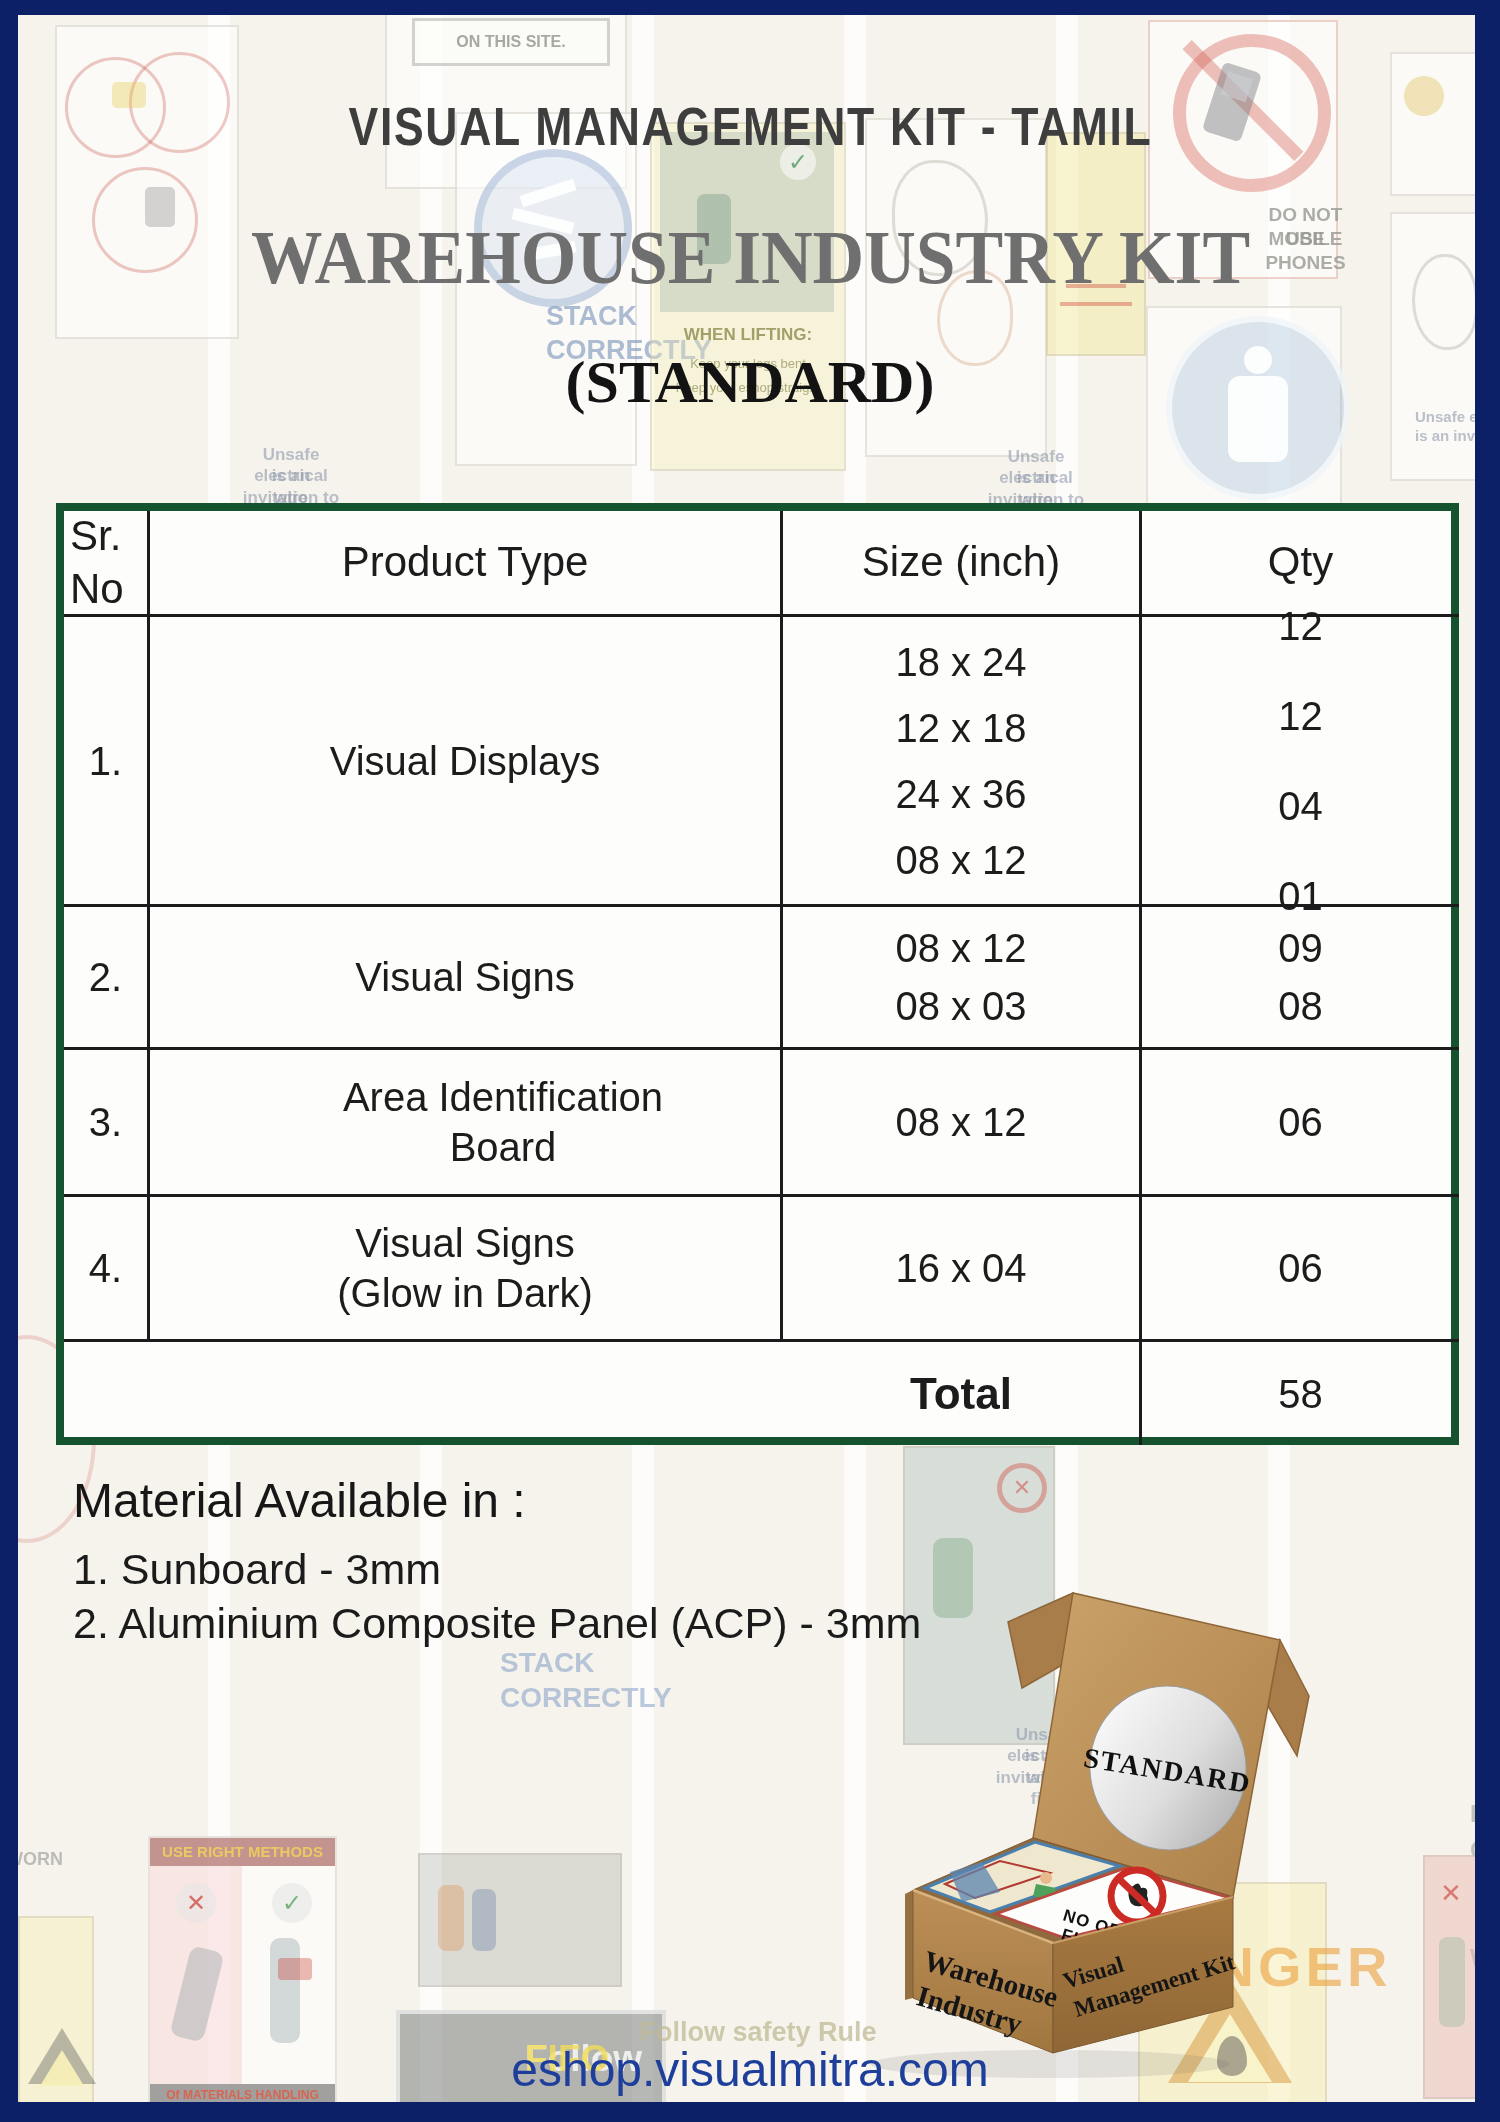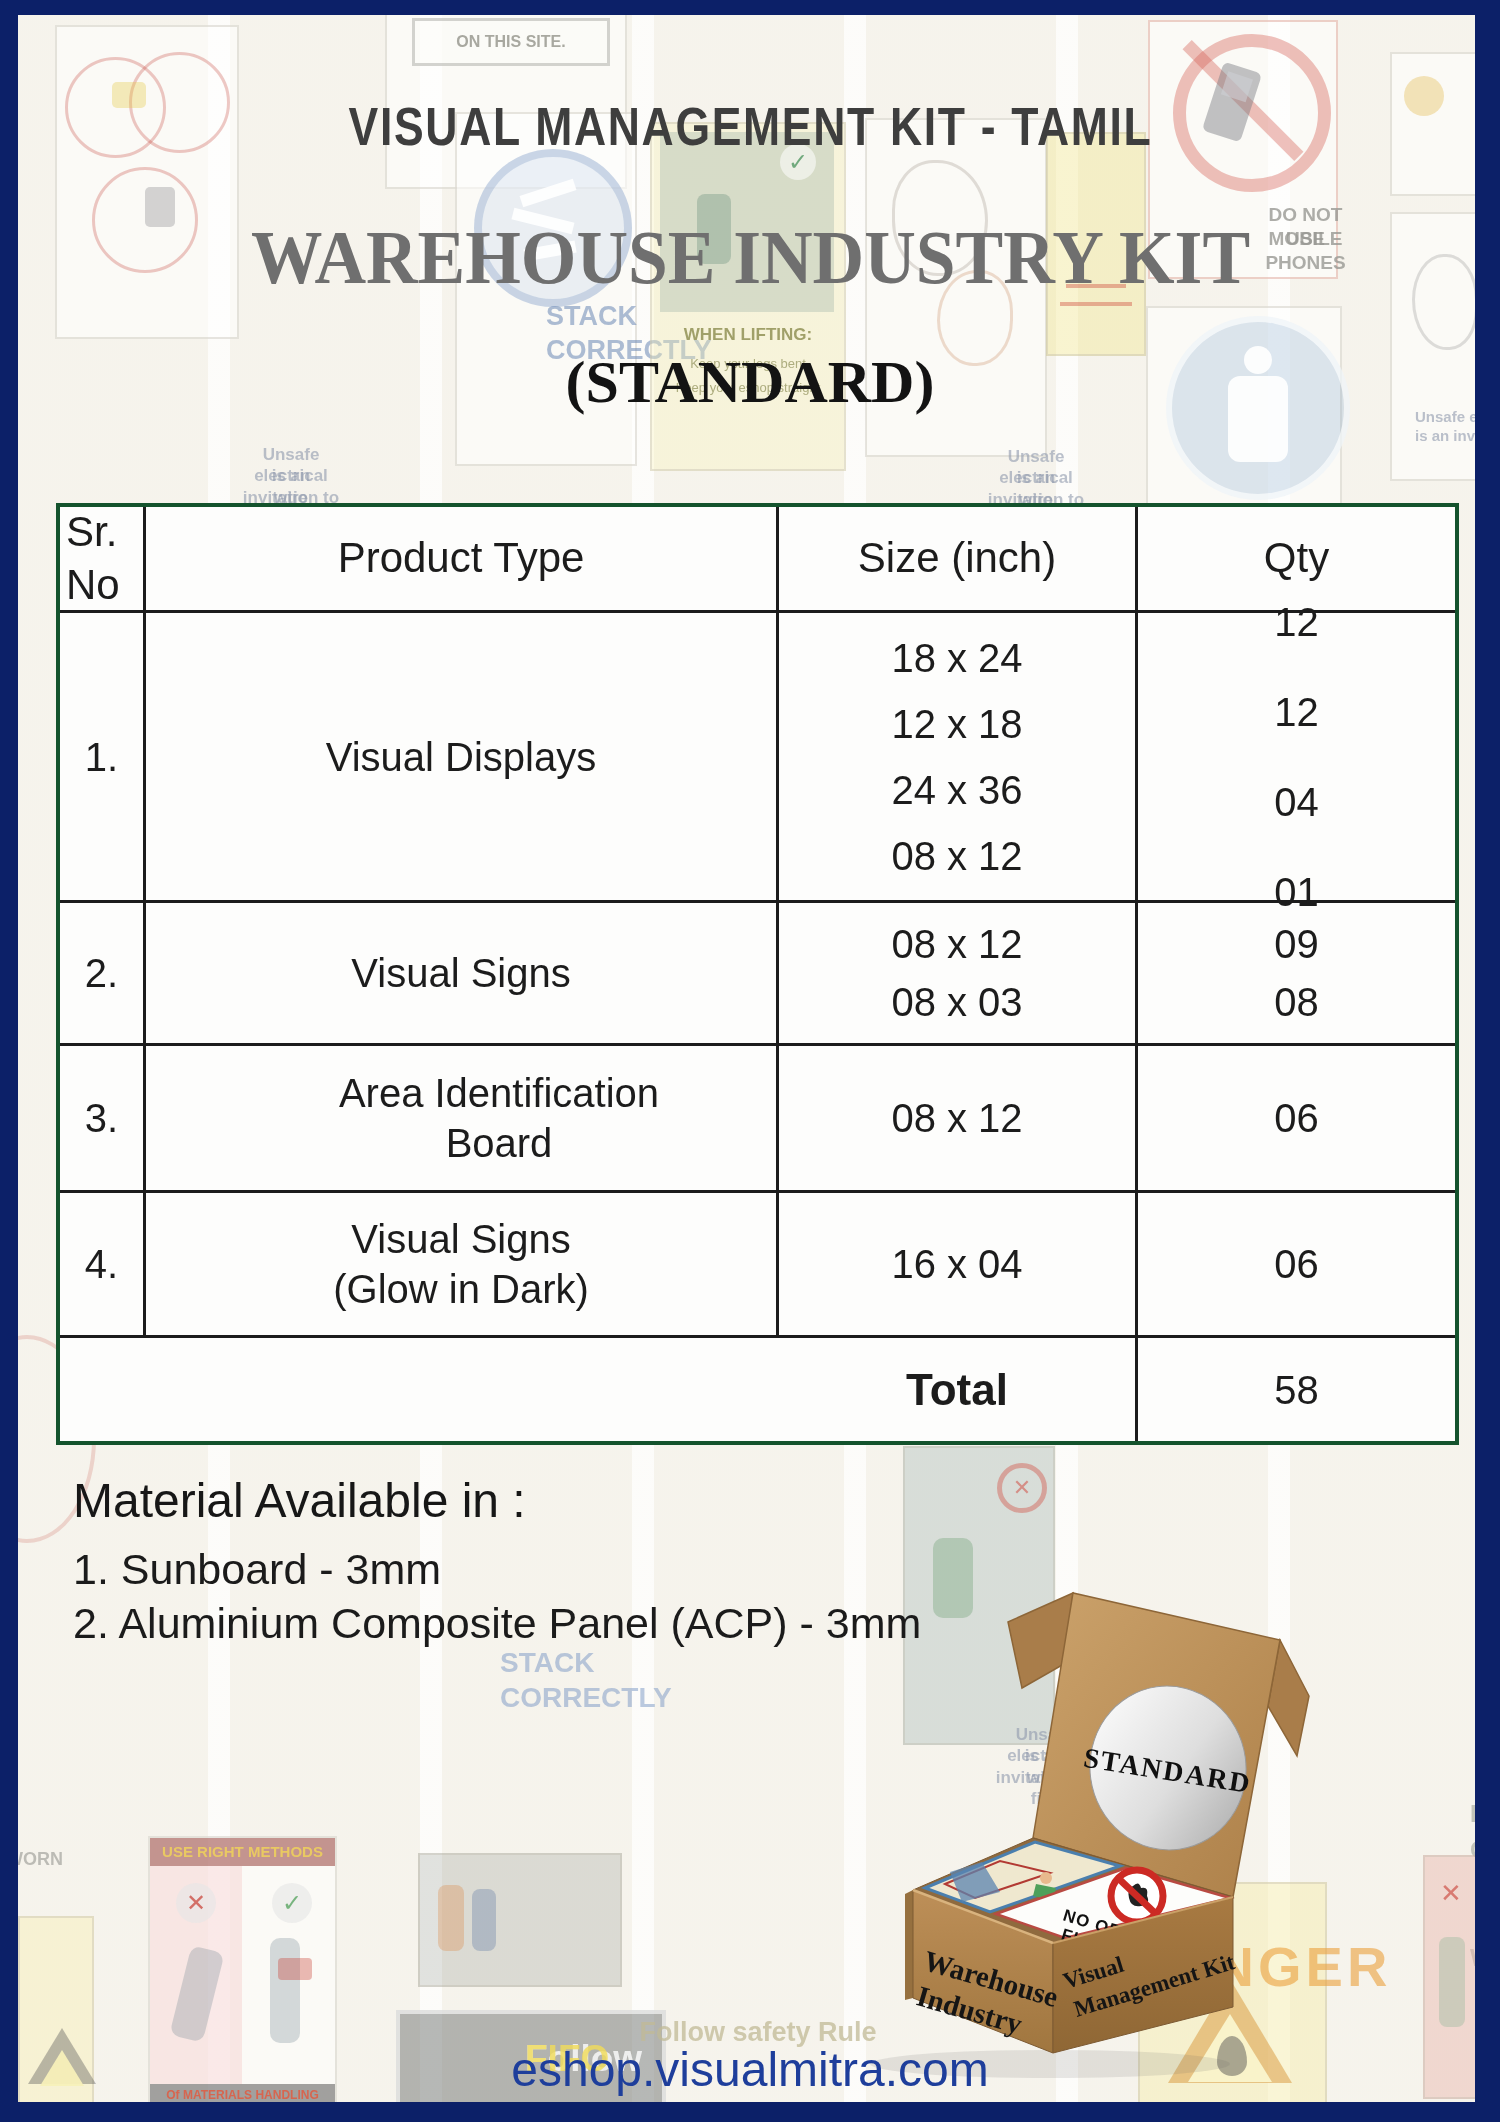--- a/index.html
+++ b/index.html
@@ -23,21 +23,21 @@
   .kicker>span{display:inline-block;transform:scaleX(.84);transform-origin:center;
       font-weight:800;font-size:53px;letter-spacing:2px;color:#3e3e3e;white-space:nowrap;}
   .bigtitle{position:absolute;left:0;top:214px;width:1500px;text-align:center;z-index:10;}
   .bigtitle>span{display:inline-block;transform:scaleX(.94);transform-origin:center;
       font-family:"Liberation Serif","DejaVu Serif",serif;font-weight:bold;font-size:76px;
       color:#6f6f6f;white-space:nowrap;}
   .subtitle{position:absolute;left:0;top:348px;width:1500px;text-align:center;z-index:10;
       font-family:"Liberation Serif","DejaVu Serif",serif;font-weight:bold;font-size:60px;color:#131313;}
   
   .tbl{position:absolute;left:56px;top:503px;width:1403px;height:942px;background:#fdfdfc;
-       border:4px solid #14532d;box-sizing:border-box;z-index:10;color:#1c1c1c;}
+       border:8px solid #14532d;box-sizing:border-box;z-index:10;color:#1c1c1c;}
   .tin{position:absolute;left:0;top:0;width:1395px;height:934px;}
   .gl{position:absolute;background:#1c1c1c;}
   .cell{position:absolute;display:flex;flex-direction:column;align-items:center;justify-content:center;
         font-size:40px;line-height:1.25;text-align:center;}
   .hdr{font-size:42px;}
   .sizes span, .qtys span{display:block;line-height:66px;}
   .sizes2 span, .qtys2 span{display:block;line-height:58px;}
   .total-label{font-weight:bold;font-size:44px;}
   
   .mat-h{position:absolute;left:73px;top:1473px;font-size:48px;color:#171717;z-index:10;}

